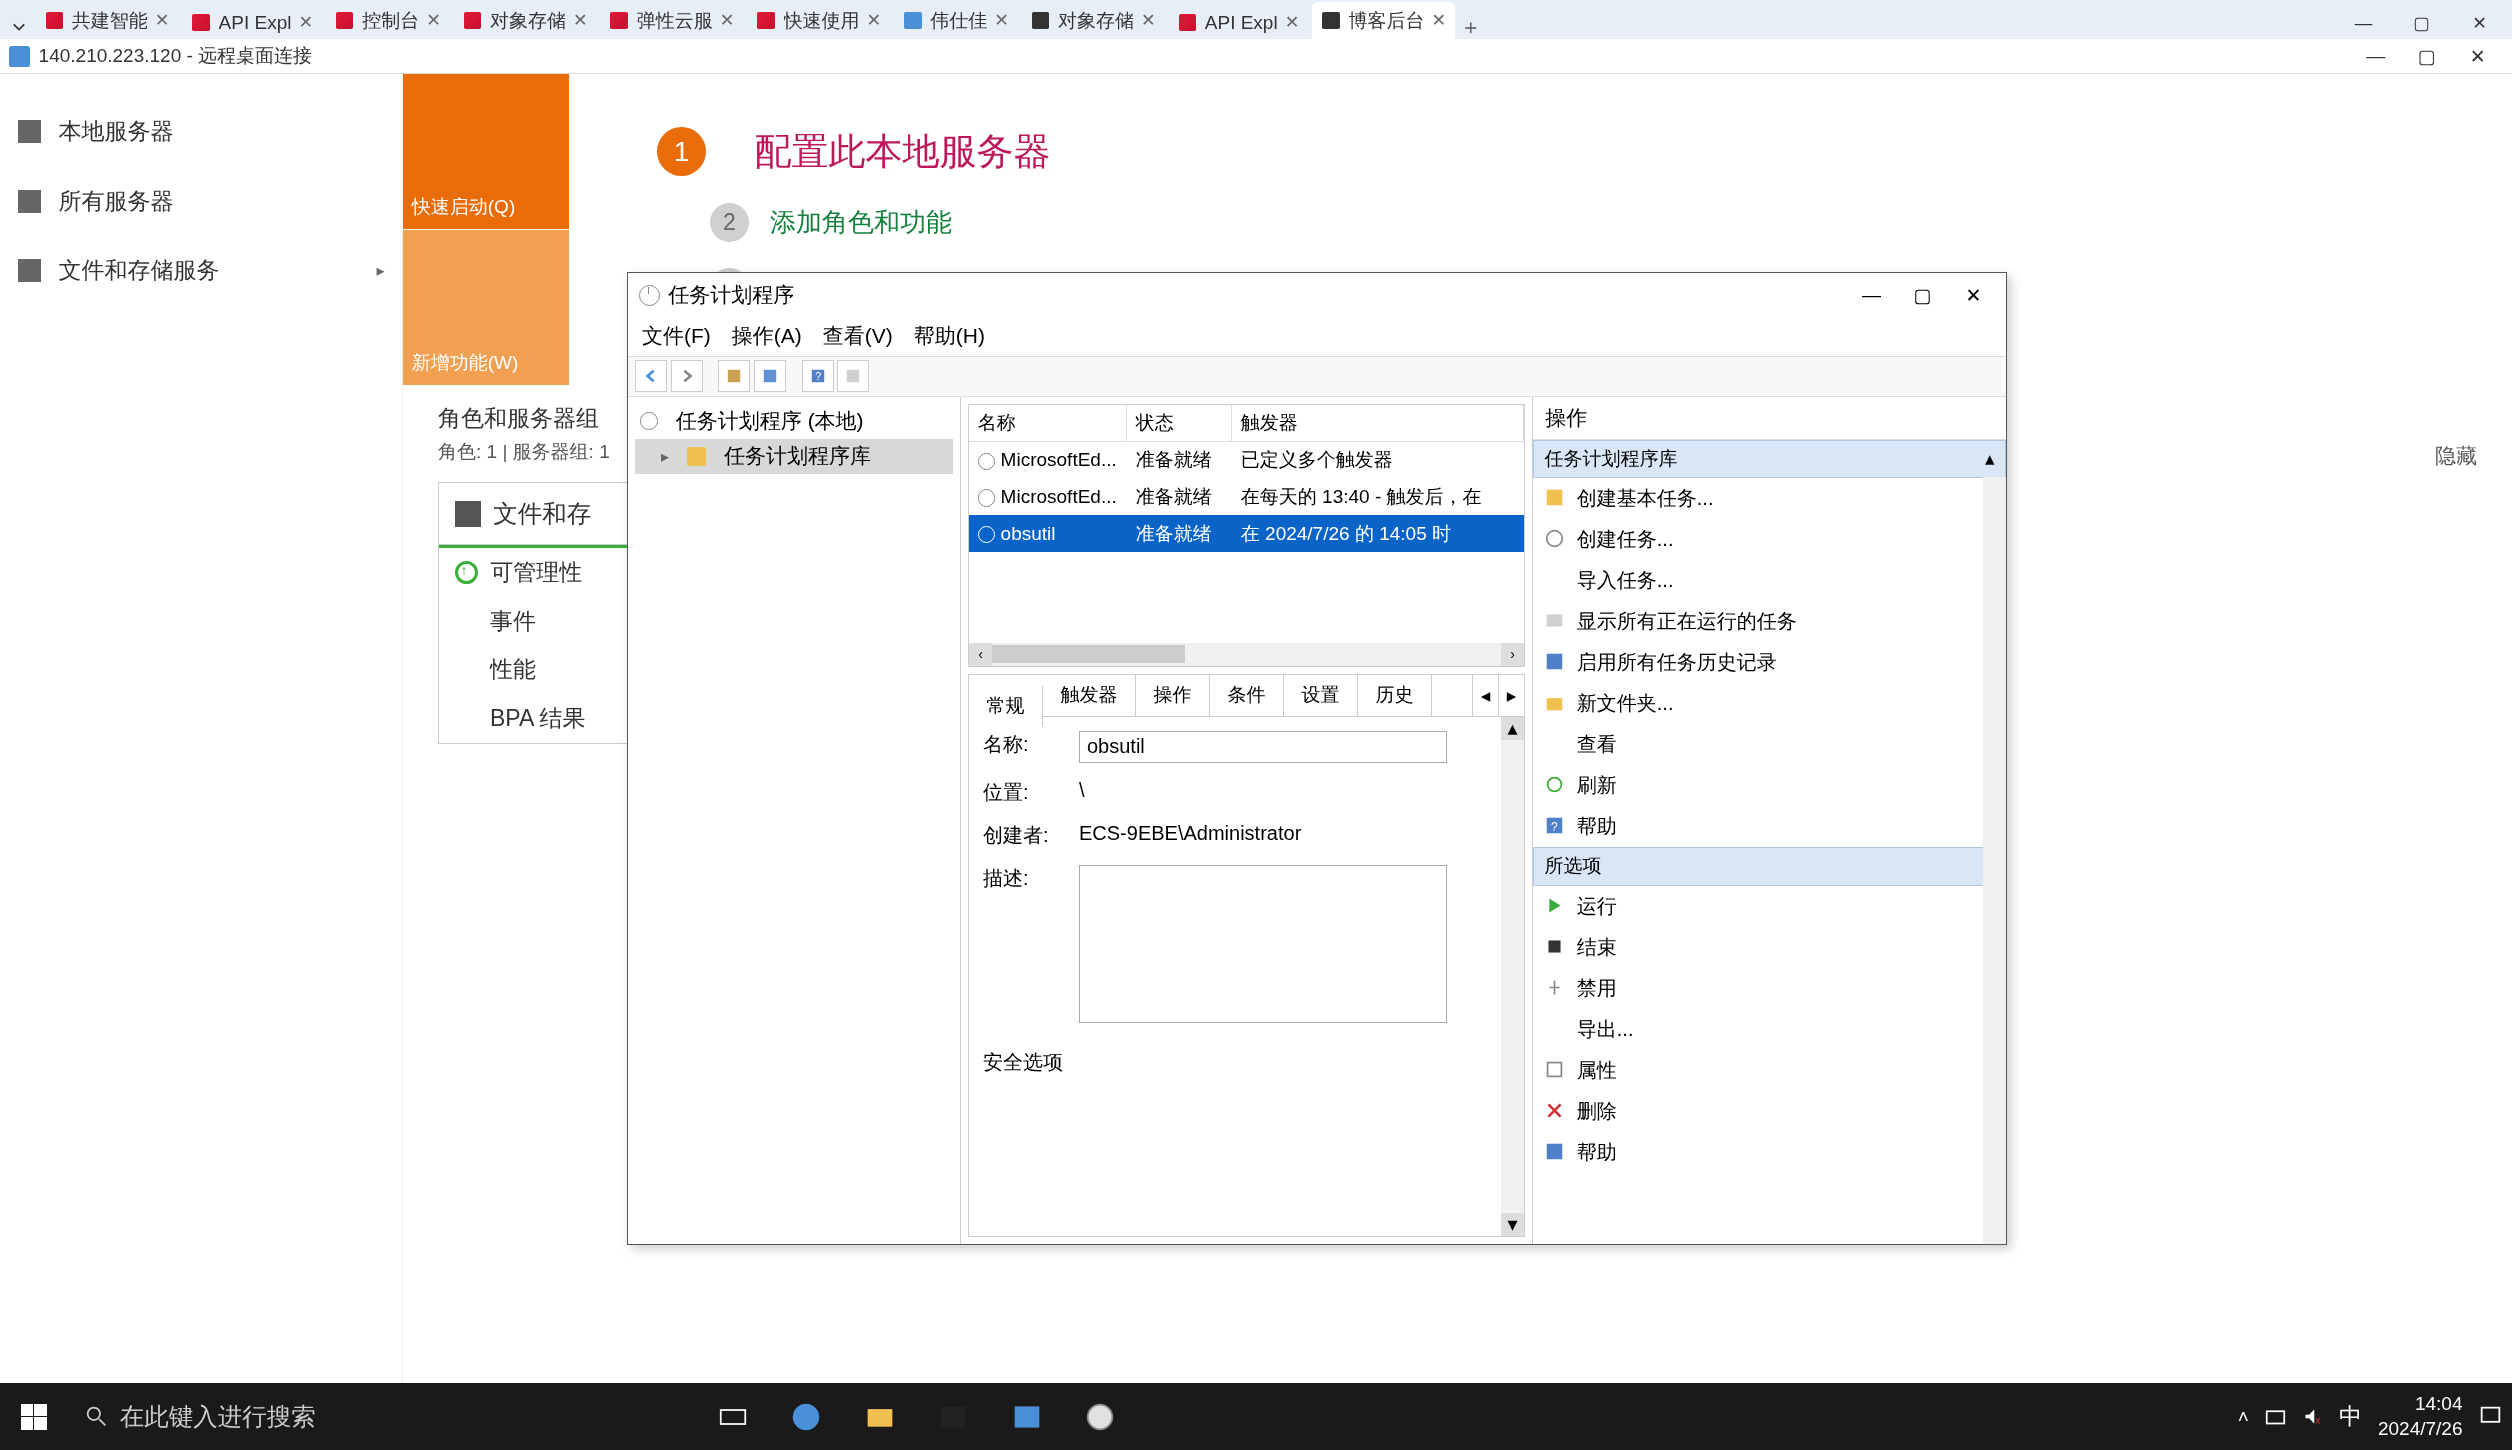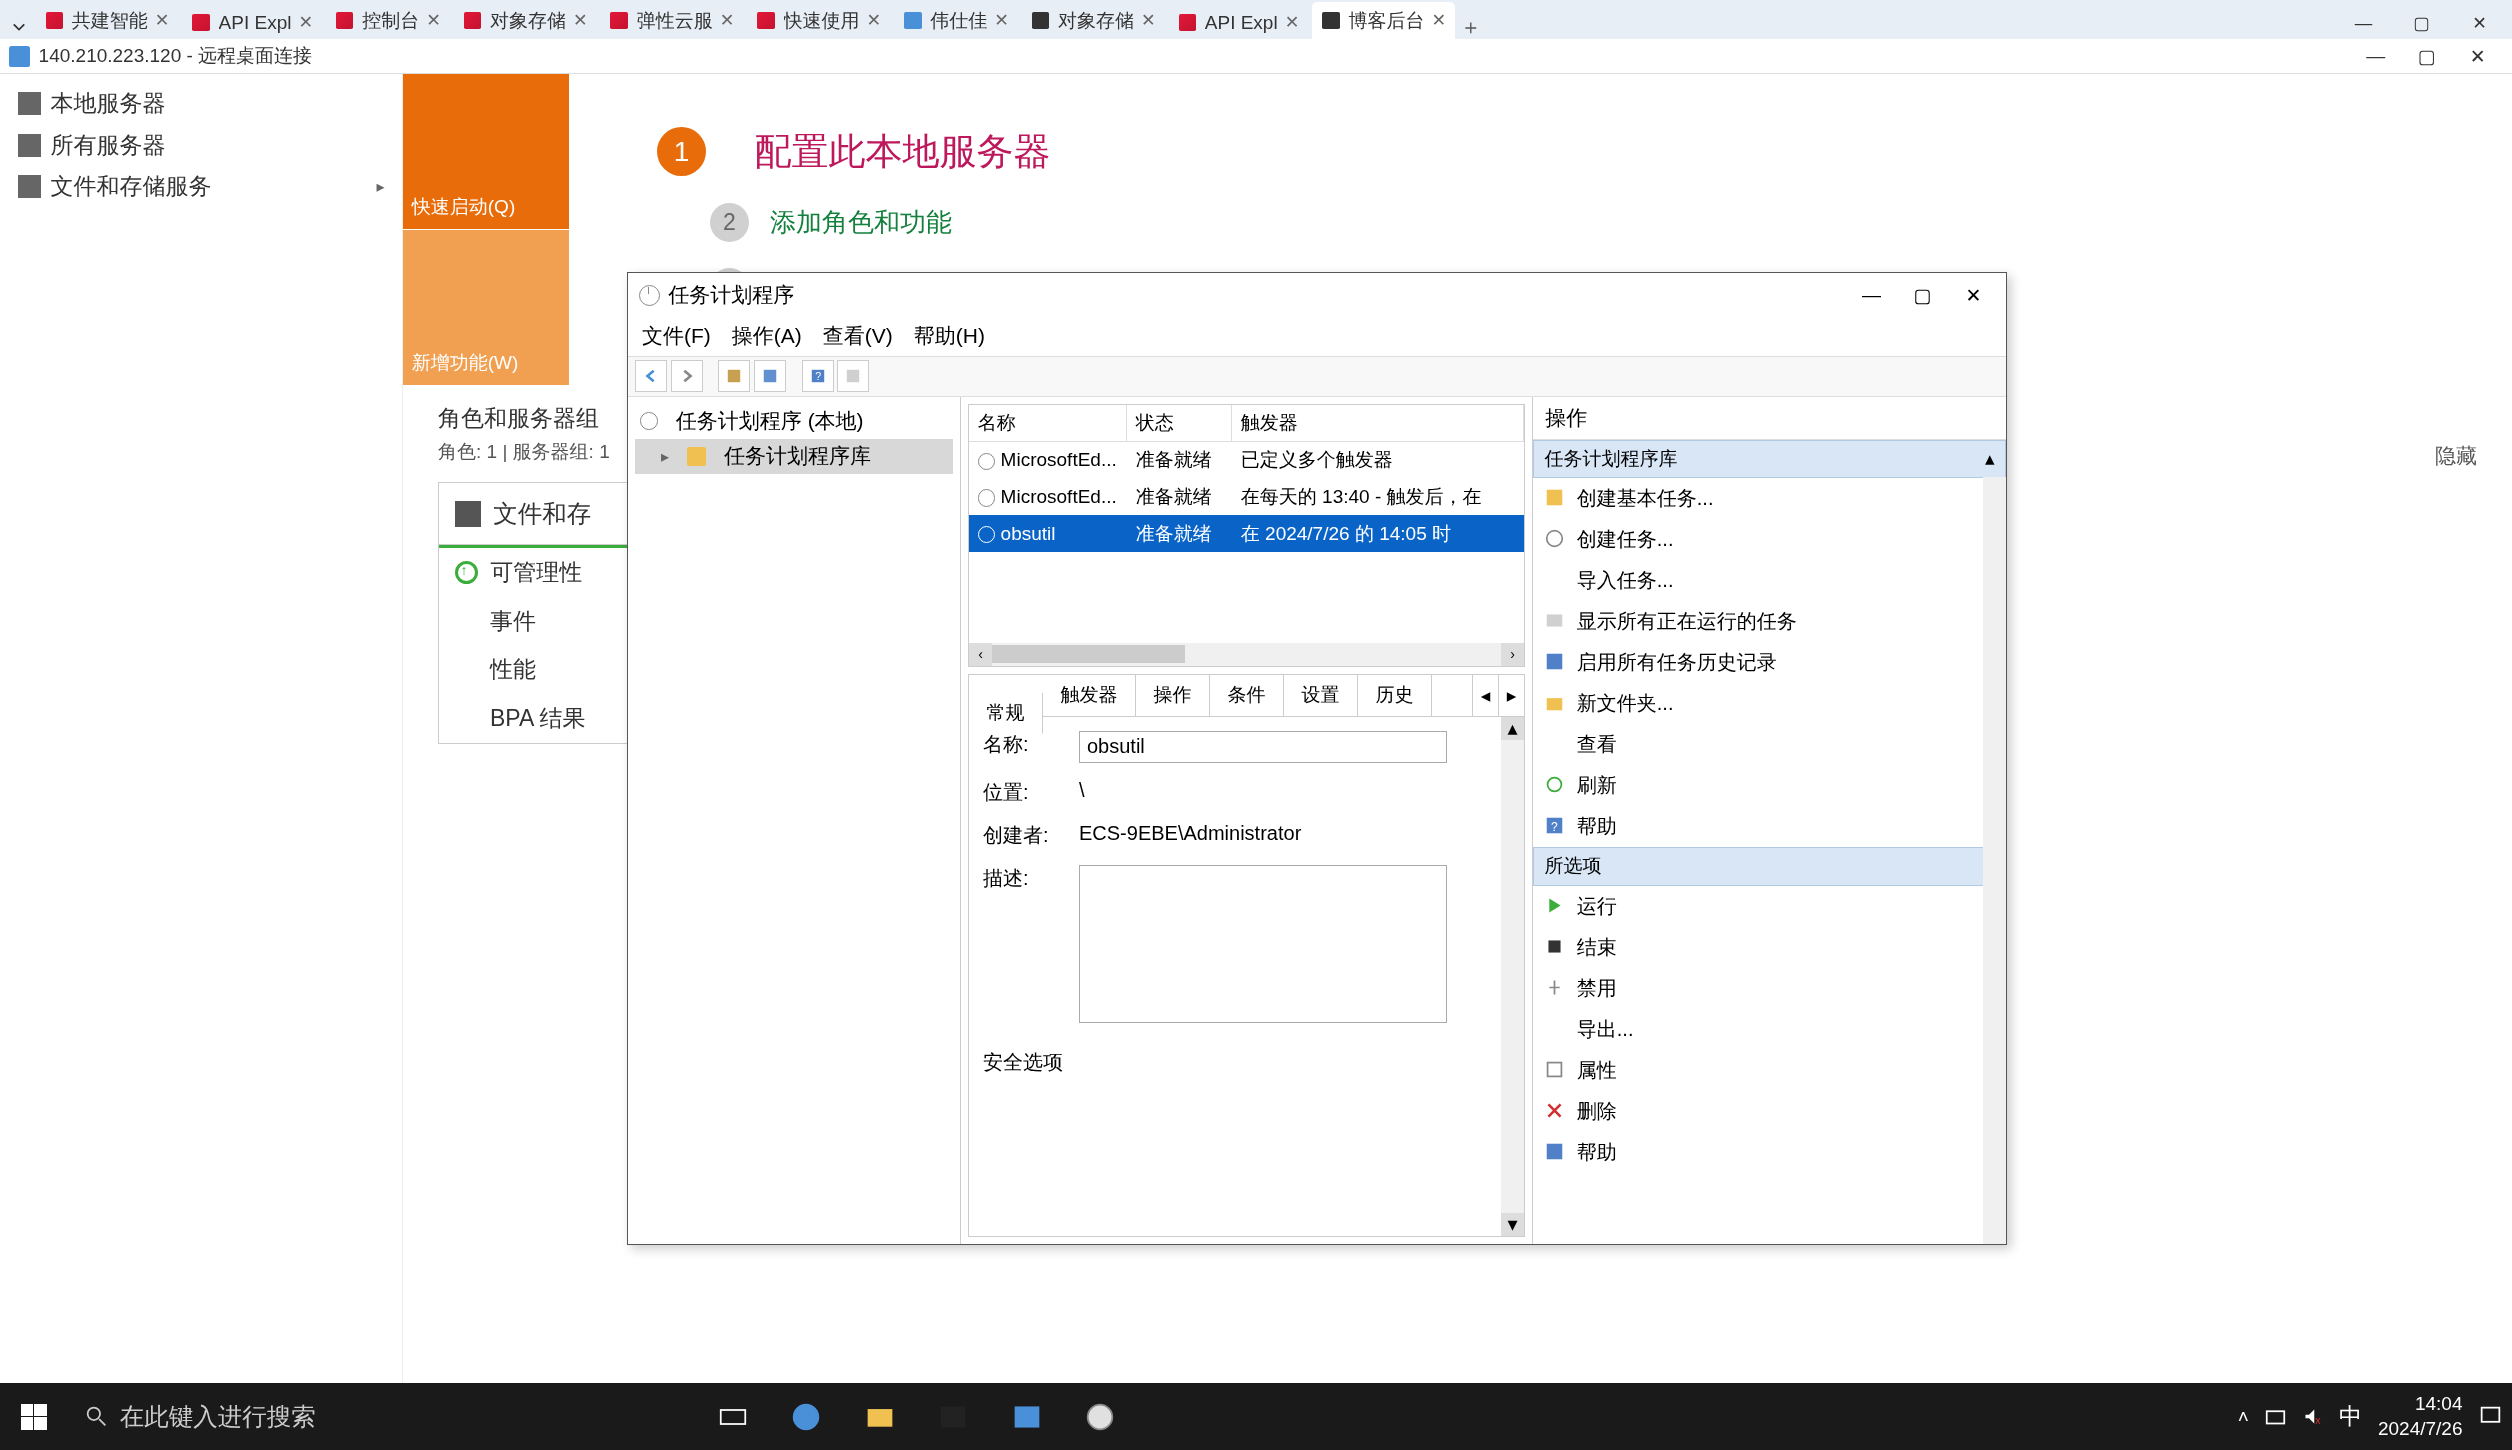--- a/index.html
+++ b/index.html
@@ -21,21 +21,21 @@
 
 
 .rdp-titlebar { display:flex; align-items:center; height:35px; background:#fff; border-bottom:0.9px solid #ddd; padding:0 8.8px; font-size:19px; color:#333; }
 .rdp-titlebar .rdp-icon { width:21px; height:21px; background:#4a90d9; margin-right:8.8px; border-radius:2.6px; }
 .rdp-controls { margin-left:auto; display:flex; }
 .rdp-btn { width:51px; height:33px; display:flex; align-items:center; justify-content:center; cursor:pointer; }
 
 
 .server-manager { display:flex; height:calc(100% - 74px - 67px); background:#fff; }
 .sm-sidebar { width:403px; background:#fff; border-right:0.9px solid #eee; padding-top:8.8px; }
-.sm-sidebar-item { display:flex; align-items:center; gap:10px; padding:5.3px 17.5px; font-size:23px; color:#333; cursor:pointer; }
+.sm-sidebar-item { display:flex; align-items:center; gap:18px; padding:5.3px 17.5px; font-size:23px; color:#333; cursor:pointer;margin-top:28px; }
 .sm-sidebar-item.expandable::after { content:"▸"; margin-left:auto; color:#666; font-size:16px; }
 .sm-sb-icon { width:23px; height:23px; background:#666; }
 
 .sm-main { flex:1; position:relative; background:#fff; padding:0; overflow:hidden; }
 .sm-content { padding:17.5px 35px; position:relative; }
 
 .orange-tiles { position:absolute; left:0; top:0; width:166px; }
 .orange-tile { background:#e86c0a; color:#fff; font-size:19px; padding-top:120px; padding-left:8.8px; padding-bottom:8.8px; border-bottom:0.9px solid #fff; }
 .orange-tile.light { background:#f0a050; }
 
@@ -91,21 +91,21 @@
 .ts-col.trigger { flex:1; }
 .ts-list-row { display:flex; font-size:19px; align-items:center; }
 .ts-list-row.selected { background:#0a64c8; color:#fff; }
 .ts-list-row .ts-col { border-right:none; overflow:hidden; white-space:nowrap; text-overflow:ellipsis; }
 .ts-list-scrollbar { margin-top:auto; height:23px; background:#f0f0f0; display:flex; align-items:center; }
 .ts-scroll-left, .ts-scroll-right { width:23px; height:23px; background:#ddd; display:flex; align-items:center; justify-content:center; cursor:pointer; font-size:14px; }
 .ts-scroll-thumb { width:193px; height:17.5px; background:#ccc; }
 
 .ts-detail-tabs { display:flex; border:0.9px solid #ccc; margin:0 7px; background:#fff; font-size:19px; position:relative; }
 .ts-tab { padding:7px 17.5px; border-right:0.9px solid #ccc; cursor:pointer; }
-.ts-tab.active { background:#fff; border-bottom:1.8px solid #fff; position:relative; top:18px; }
+.ts-tab.active { background:#fff; border-bottom:1.8px solid #fff; position:relative; top:11px; }
 .ts-tab-nav { margin-left:auto; display:flex; }
 .ts-tab-nav-btn { width:26px; display:flex; align-items:center; justify-content:center; border-left:0.9px solid #ccc; cursor:pointer; }
 
 .ts-detail-body { border:0.9px solid #ccc; border-top:none; margin:0 7px 7px 7px; flex:1; padding:14px; font-size:20px; position:relative; overflow:hidden; }
 .ts-detail-row { display:flex; margin-bottom:16px; align-items:flex-start; }
 .ts-detail-label { width:96px; }
 .ts-detail-value { flex:1; }
 .ts-detail-input { border:0.9px solid #aaa; padding:3.5px 7px; width:368px; background:#fff; }
 .ts-detail-textarea { border:0.9px solid #aaa; width:368px; height:158px; background:#fff; }
 .ts-detail-scroll { position:absolute; right:0; top:0; bottom:0; width:23px; background:#f0f0f0; }

